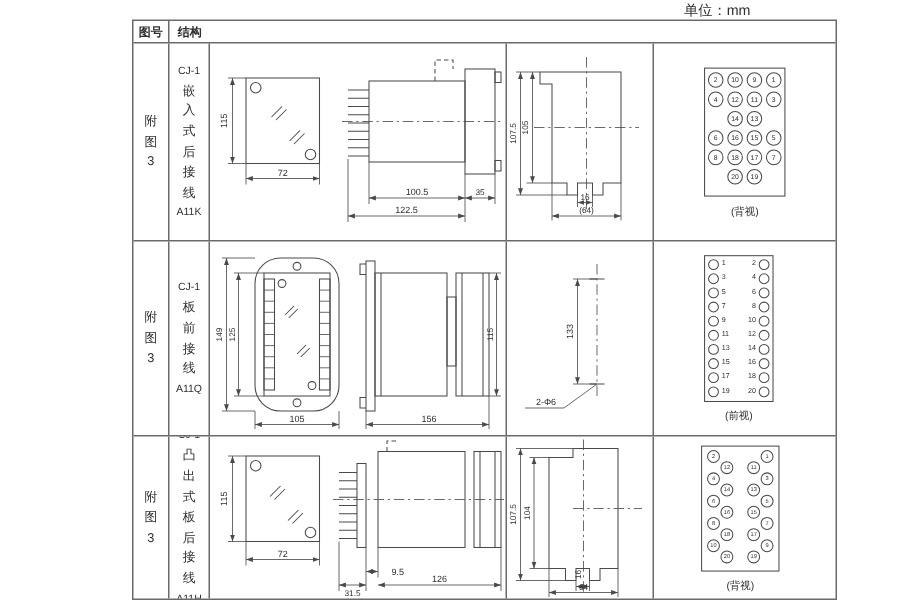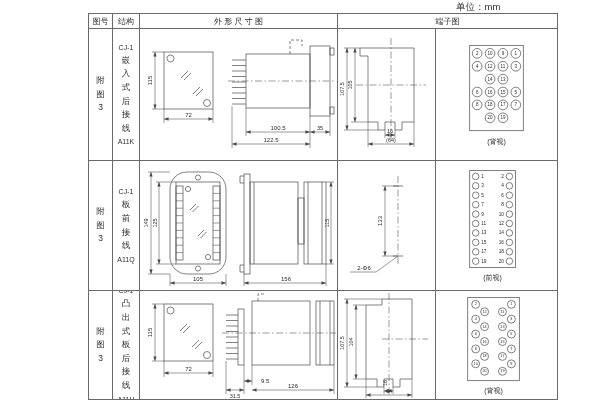--- a/index.html
+++ b/index.html
@@ -8,21 +8,21 @@
   .unit{position:absolute;left:456px;top:1px;font-size:9.5px;color:#2f2f2f;}
   .tbl{position:absolute;left:88px;top:13px;width:470px;height:387px;
        border:1px solid #6a6a6a;display:flex;flex-direction:column;box-sizing:border-box;background:#fff;}
   .tr{display:flex;border-bottom:1px solid #6a6a6a;box-sizing:border-box;min-height:0;}
   .tr:last-child{border-bottom:none;flex:1;}
   .td{border-right:1px solid #6a6a6a;box-sizing:border-box;display:flex;
       align-items:center;justify-content:center;overflow:hidden;position:relative;}
   .td:last-child{border-right:none;}
   .c1{width:24px;}.c2{width:27px;}.c3{width:198px;}.c4{width:98px;}.c5{flex:1;}
   .head{height:15px;flex:0 0 15px;}
-  .head .td{font-size:8px;color:#2f2f2f;white-space:nowrap;}
+  .head .td{font-size:8px;color:#2f2f2f;white-space:nowrap;font-weight:bold;}
   .r1{height:132px;flex:0 0 132px;}
   .r2{height:130px;flex:0 0 130px;}
   .vchars{font-size:8.5px;line-height:1.6;text-align:center;}
   .vchars div{display:block;}
   .structcell{flex-direction:column;gap:3px;}
   .model,.code{font-size:7px;text-align:center;white-space:nowrap;}
   svg{display:block;}
   .draw *{stroke:#4a4a4a;stroke-width:.7;fill:none;}
   .draw text{stroke:none;fill:#2f2f2f;text-anchor:middle;font-size:6px;}
   .draw .t55{font-size:5.5px;}
@@ -35,22 +35,20 @@
 <body>
 
 <div class="sheet">
   <div class="unit">单位：mm</div>
 
   <div class="tbl">
 
     <div class="tr head">
       <div class="td c1">图号</div>
       <div class="td c2">结构</div>
-      <div class="td c3">外 形 尺 寸 图</div>
-      <div class="td c5">端子图</div>
     </div>
 
     <div class="tr r1">
       <div class="td c1">
         <div class="vchars">
             <div>附</div>
             <div>图</div>
             <div>3</div>
           </div>
       </div>

